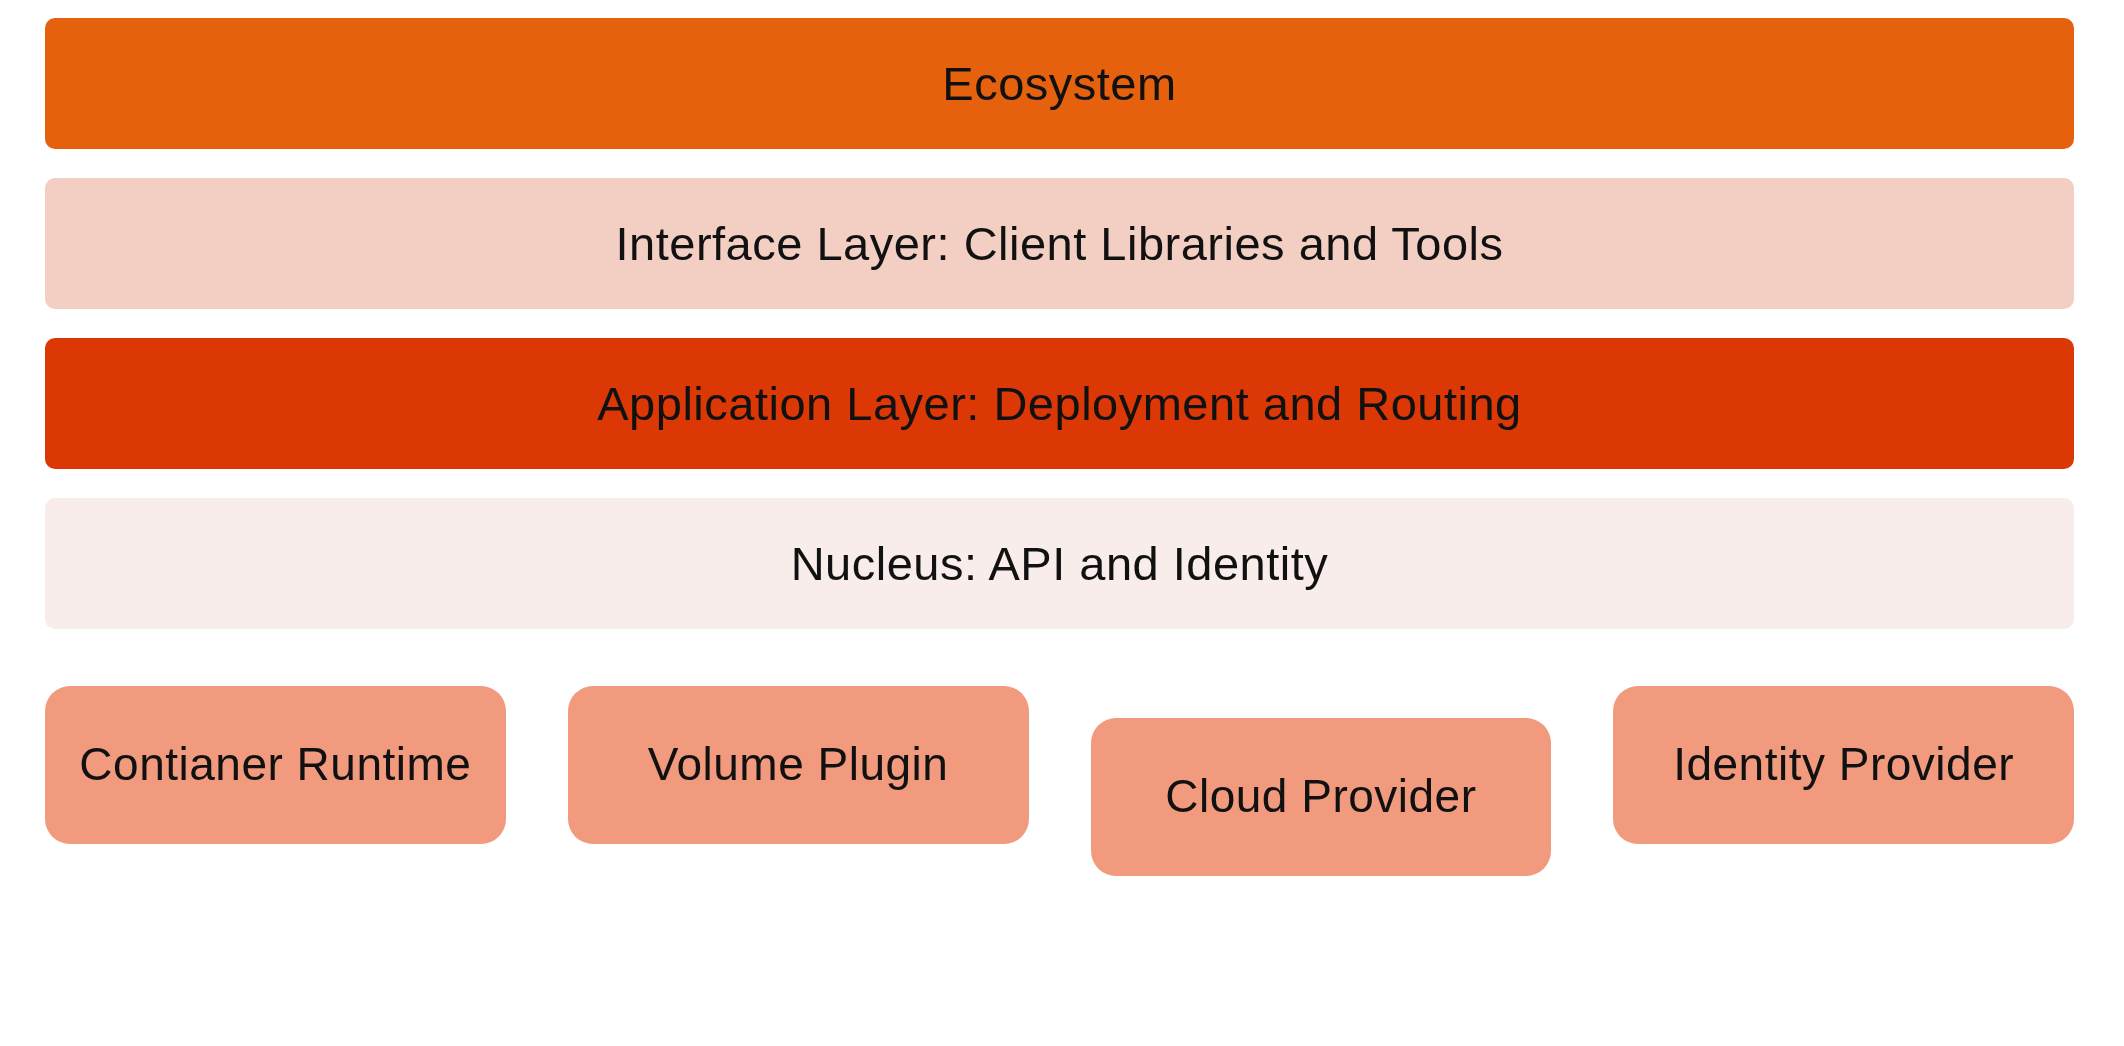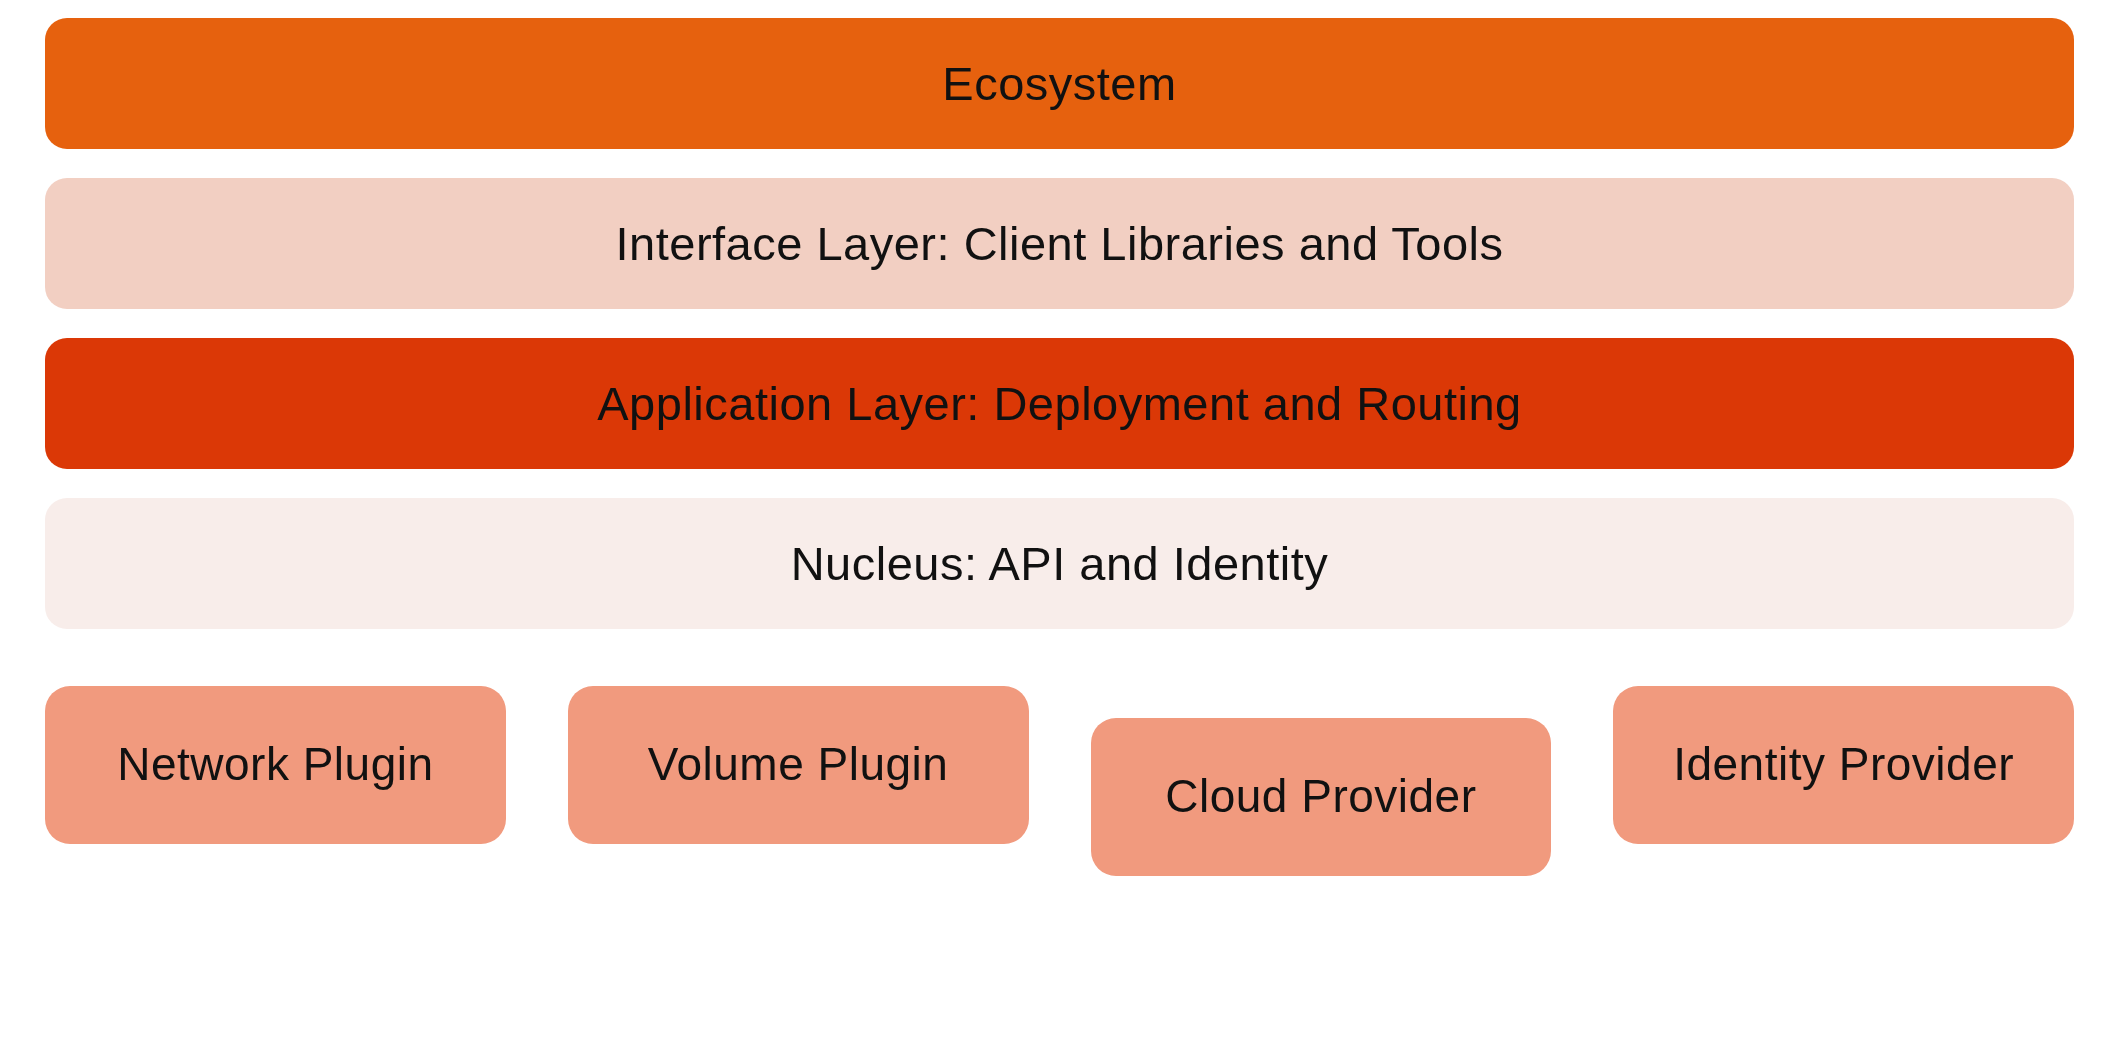--- a/index.html
+++ b/index.html
@@ -10,21 +10,21 @@
     font-family: "Liberation Sans", "DejaVu Sans", sans-serif;
     overflow: hidden;
   }
   .canvas {
     width: 2124px;
     height: 1046px;
     padding: 18px 50px 0 45px;
   }
   .layer {
     height: 131px;
-    border-radius: 22px;
+    border-radius: 10px;
     margin-bottom: 29px;
     display: flex;
     align-items: center;
     justify-content: center;
   }
   .layer-label {
     font-size: 47px;
     color: #111111;
     letter-spacing: 0.5px;
     white-space: nowrap;
@@ -67,21 +67,21 @@
   <div class="layer" style="background-color: rgb(219, 56, 6);">
     <span class="layer-label">Application Layer: Deployment and Routing</span>
   </div>
 
   <div class="layer" style="background-color: rgb(248, 237, 234);">
     <span class="layer-label">Nucleus: API and Identity</span>
   </div>
 
   <div class="plugin-row">
     <div class="plugin" style="background-color: rgb(241, 154, 126);">
-      <span class="plugin-label">Network Plugin</span>
+      <span class="plugin-label">Contianer Runtime</span>
     </div>
     <div class="plugin" style="background-color: rgb(241, 154, 126);">
       <span class="plugin-label">Volume Plugin</span>
     </div>
     <div class="plugin" style="background-color: rgb(241, 154, 126); margin-top: 32px;">
       <span class="plugin-label">Cloud Provider</span>
     </div>
     <div class="plugin" style="background-color: rgb(241, 154, 126);">
       <span class="plugin-label">Identity Provider</span>
     </div>

